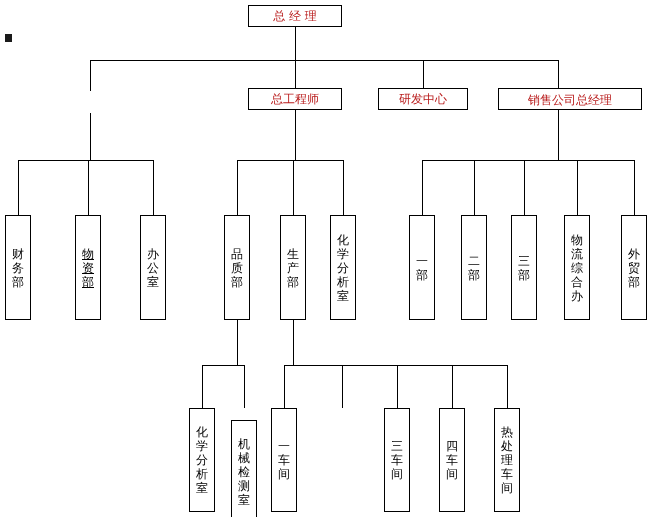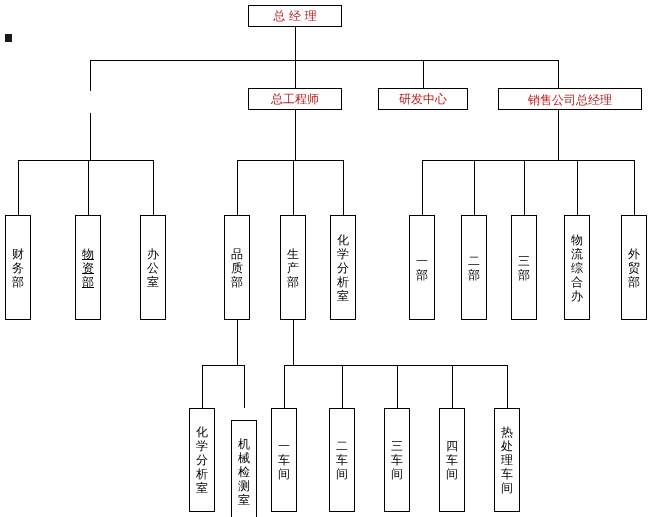--- a/index.html
+++ b/index.html
@@ -122,23 +122,20 @@
 
   <div class="vbox l4" style="left:189px;">
     <span class="vtext">化学分析室</span>
   </div>
   <div class="vbox l4" style="left:231px;margin-top:12px;">
     <span class="vtext">机械检测室</span>
   </div>
   <div class="vbox l4" style="left:271px;">
     <span class="vtext">一车间</span>
   </div>
-  <div class="vbox l4" style="left:329px;">
-    <span class="vtext">二车间</span>
-  </div>
   <div class="vbox l4" style="left:384px;">
     <span class="vtext">三车间</span>
   </div>
   <div class="vbox l4" style="left:439px;">
     <span class="vtext">四车间</span>
   </div>
   <div class="vbox l4" style="left:494px;">
     <span class="vtext">热处理车间</span>
   </div>
 

